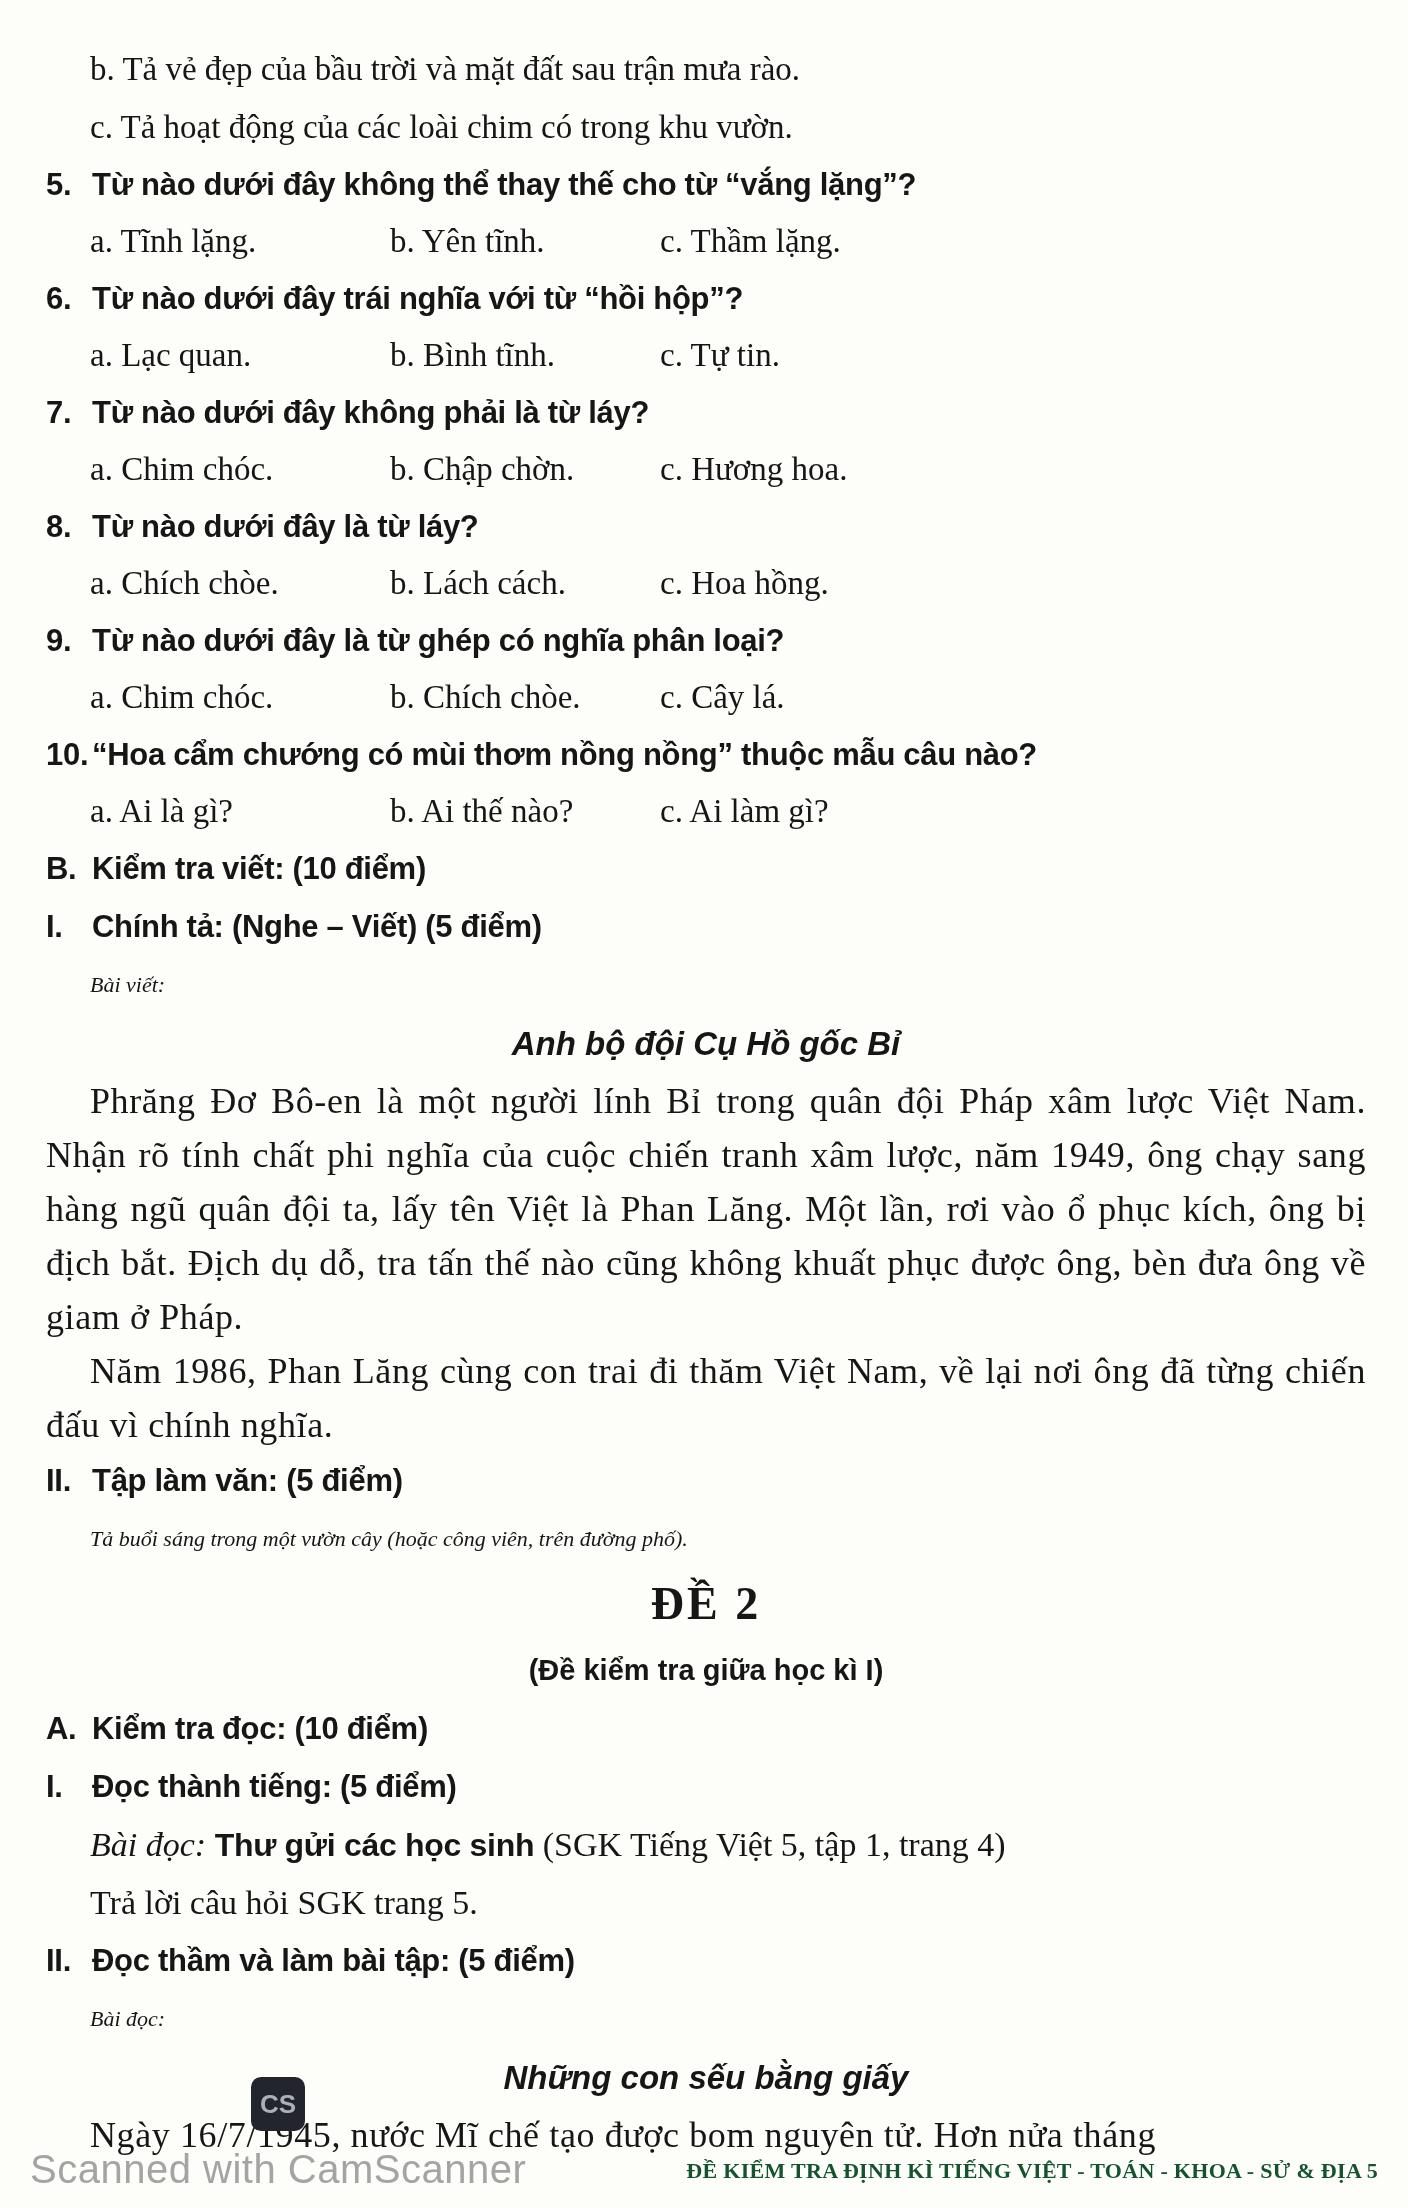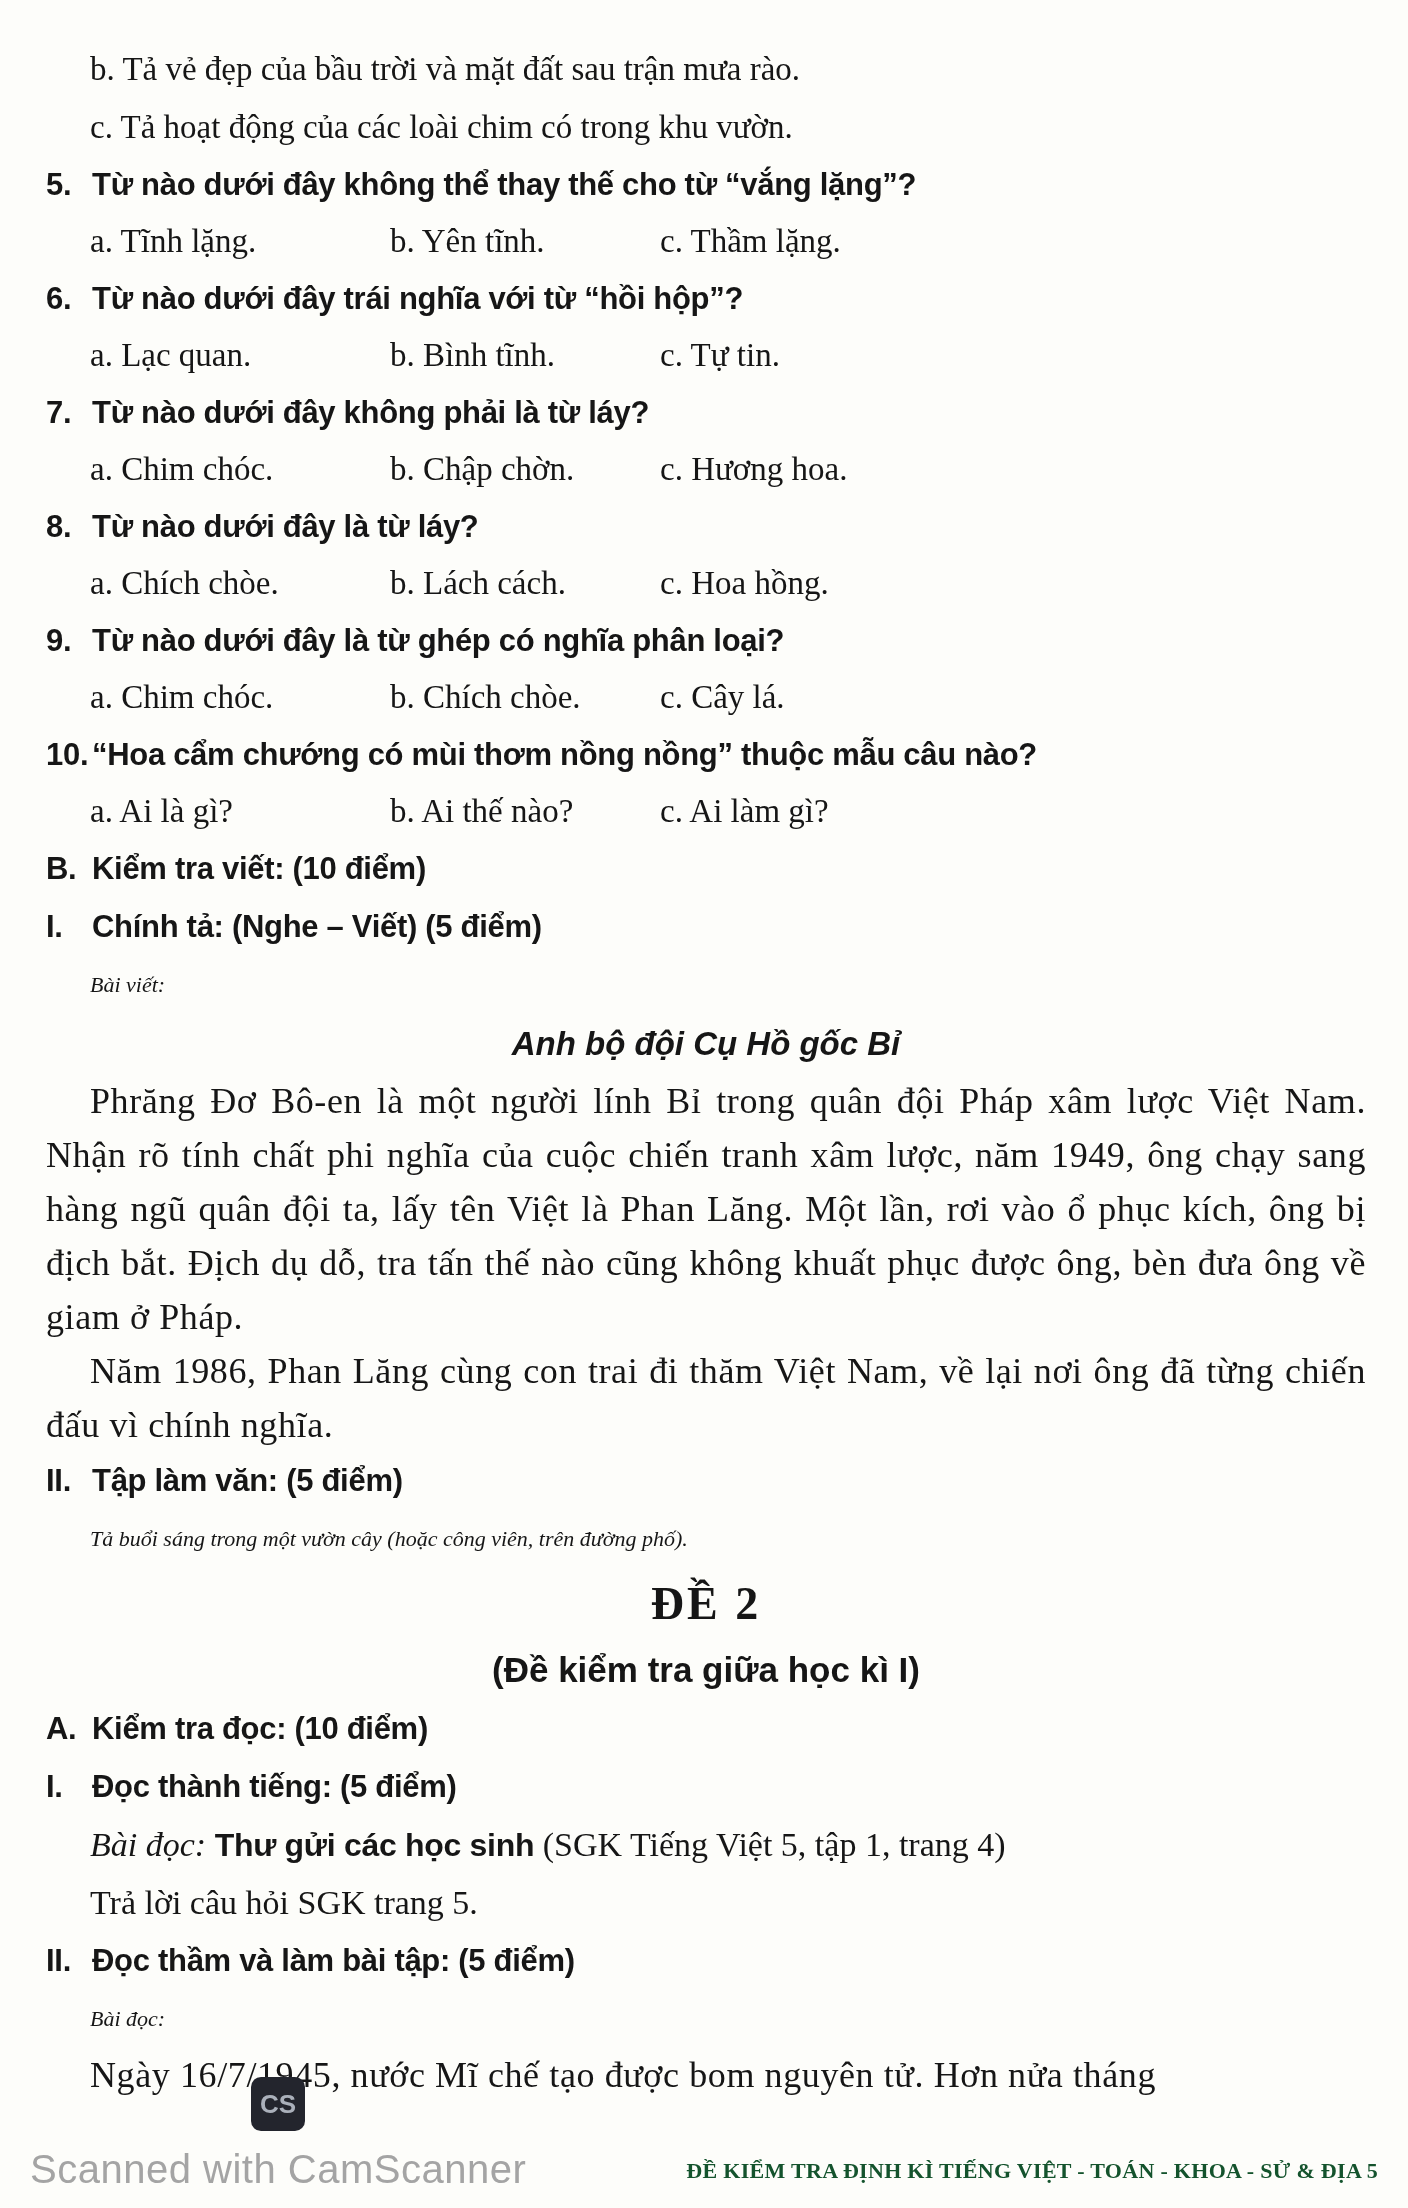--- a/index.html
+++ b/index.html
@@ -88,21 +88,21 @@
     font-weight: 700;
     font-size: 46px;
     line-height: 72px;
     letter-spacing: 3px;
   }
 
   .subtitle {
     text-align: center;
     font-family: "Liberation Sans", "DejaVu Sans", sans-serif;
     font-weight: 700;
-    font-size: 35px;
+    font-size: 29px;
     line-height: 60px;
   }
 
   .mixed-line {
     font-size: 34px;
     line-height: 58px;
     padding-left: 44px;
     white-space: nowrap;
   }
   .mixed-line .lbl { font-style: italic; }
@@ -295,20 +295,21 @@
 
     <div class="mixed-line">Trả lời câu hỏi SGK trang 5.</div>
 
     <div class="sec">
       <span class="secnum">II.</span>
       <span>Đọc thầm và làm bài tập: (5 điểm)</span>
     </div>
 
     <div class="italic-line">Bài đọc:</div>
 
+    <div class="center-bold">Những con sếu bằng giấy</div>
 
     <div class="reading-first">Ngày 16/7/1945, nước Mĩ chế tạo được bom nguyên tử. Hơn nửa tháng</div>
 
   </div>
 
   <div class="footer">
     <div class="watermark">
       <div class="cs-logo">CS</div>
       <div class="watermark-text">Scanned with CamScanner</div>
     </div>

